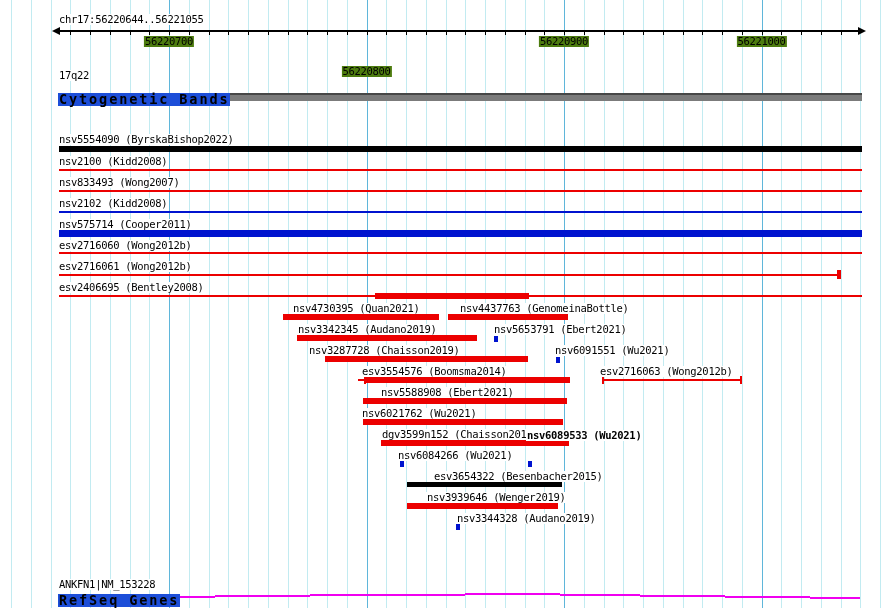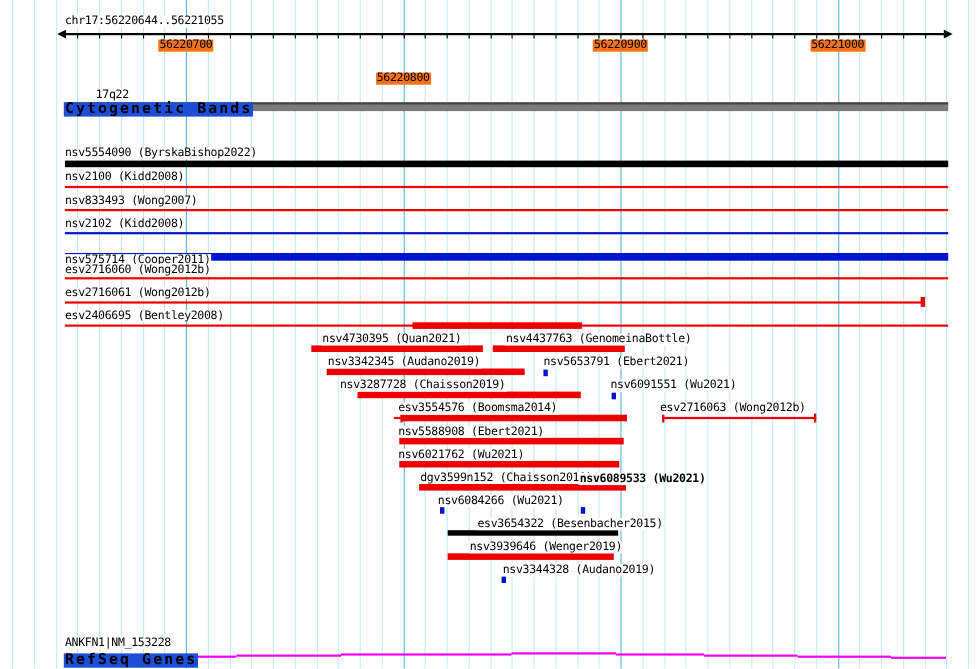--- a/index.html
+++ b/index.html
@@ -17,21 +17,21 @@
     color:#000;white-space:pre;background:#1d4ed8;padding:0 1px;z-index:3;margin-top:28px;
   }
   .shape{position:absolute;z-index:2;}
   .axisline{position:absolute;left:59px;top:30px;width:803px;height:1.5px;background:#000;z-index:2;}
   .arrow{position:absolute;width:0;height:0;z-index:2;}
   .arrow.left{left:52px;top:27px;border-right:8px solid #000;border-top:4px solid transparent;border-bottom:4px solid transparent;}
   .arrow.right{left:858px;top:27px;border-left:8px solid #000;border-top:4px solid transparent;border-bottom:4px solid transparent;}
   .tick{position:absolute;width:1px;height:4px;background:#000;top:31px;z-index:2;}
   .ticklbl{
     position:absolute;top:36px;font-size:10.5px;letter-spacing:-0.3px;line-height:11px;color:#000;
-    transform:translateX(-50%);background:#f97316;padding:0 1px;z-index:3;white-space:pre;
+    transform:translateX(-50%);background:#4d7c0f;padding:0 1px;z-index:3;white-space:pre;
   }
   .band{
     position:absolute;left:59px;top:93px;width:803px;height:6px;
     background:#7b7b7b;border-top:2px solid #474747;z-index:2;
   }
 </style>
 </head>
 <body>
 
 <div id="screen">
@@ -131,33 +131,33 @@
       <div class="tick" style="left: 840.5px;"></div>
     </div>
   <div id="axis-labels">
       <div class="ticklbl" style="left: 169px;">56220700</div>
       <div class="ticklbl" style="left: 366.5px; margin-top: 30px;">56220800</div>
       <div class="ticklbl" style="left: 564px;">56220900</div>
       <div class="ticklbl" style="left: 761.5px;">56221000</div>
     </div>
 
   <div class="heading" style="left:58px;top:65px;">Cytogenetic Bands</div>
-  <div class="lbl" style="left:58px;top:81px;margin-left:28px;">17q22</div>
+  <div class="lbl" style="left:58px;top:70px;">17q22</div>
   <div class="band"></div>
 
   <div id="variants">
       <div class="lbl" style="left: 58px; top: 134px;">nsv5554090 (ByrskaBishop2022)</div>
       <div class="shape" style="left: 59px; top: 146px; width: 803px; height: 6px; background: rgb(0, 0, 0);"></div>
       <div class="lbl" style="left: 58px; top: 156px;">nsv2100 (Kidd2008)</div>
       <div class="shape" style="left: 59px; top: 169px; width: 803px; height: 2px; background: rgb(236, 0, 0);"></div>
       <div class="lbl" style="left: 58px; top: 177px;">nsv833493 (Wong2007)</div>
       <div class="shape" style="left: 59px; top: 190px; width: 803px; height: 2px; background: rgb(236, 0, 0);"></div>
       <div class="lbl" style="left: 58px; top: 198px;">nsv2102 (Kidd2008)</div>
       <div class="shape" style="left: 59px; top: 211px; width: 803px; height: 2px; background: rgb(0, 19, 207);"></div>
-      <div class="lbl" style="left: 58px; top: 231px;">nsv575714 (Cooper2011)</div>
+      <div class="lbl" style="left: 58px; top: 219px;">nsv575714 (Cooper2011)</div>
       <div class="shape" style="left: 59px; top: 230px; width: 803px; height: 7px; background: rgb(0, 19, 207);"></div>
       <div class="lbl" style="left: 58px; top: 240px;">esv2716060 (Wong2012b)</div>
       <div class="shape" style="left: 59px; top: 252px; width: 803px; height: 2px; background: rgb(236, 0, 0);"></div>
       <div class="lbl" style="left: 58px; top: 261px;">esv2716061 (Wong2012b)</div>
       <div class="shape" style="left: 59px; top: 274px; width: 779px; height: 2px; background: rgb(236, 0, 0);"></div>
       <div class="shape" style="left: 837px; top: 270px; width: 4px; height: 9px; background: rgb(236, 0, 0);"></div>
       <div class="lbl" style="left: 58px; top: 282px;">esv2406695 (Bentley2008)</div>
       <div class="shape" style="left: 59px; top: 295px; width: 803px; height: 2px; background: rgb(236, 0, 0);"></div>
       <div class="shape" style="left: 375px; top: 293px; width: 154px; height: 6px; background: rgb(236, 0, 0);"></div>
       <div class="lbl" style="left: 292px; top: 303px;">nsv4730395 (Quan2021)</div>
@@ -173,21 +173,21 @@
       <div class="lbl" style="left: 554px; top: 345px;">nsv6091551 (Wu2021)</div>
       <div class="shape" style="left: 556px; top: 357px; width: 4px; height: 6px; background: rgb(0, 19, 207);"></div>
       <div class="lbl" style="left: 361px; top: 366px;">esv3554576 (Boomsma2014)</div>
       <div class="shape" style="left: 358px; top: 379px; width: 8px; height: 2px; background: rgb(236, 0, 0);"></div>
       <div class="shape" style="left: 364px; top: 374px; width: 2px; height: 10px; background: rgb(236, 0, 0);"></div>
       <div class="shape" style="left: 365px; top: 377px; width: 205px; height: 6px; background: rgb(236, 0, 0);"></div>
       <div class="lbl" style="left: 599px; top: 366px;">esv2716063 (Wong2012b)</div>
       <div class="shape" style="left: 602px; top: 376px; width: 2px; height: 8px; background: rgb(236, 0, 0);"></div>
       <div class="shape" style="left: 602px; top: 379px; width: 140px; height: 2px; background: rgb(236, 0, 0);"></div>
       <div class="shape" style="left: 740px; top: 376px; width: 2px; height: 8px; background: rgb(236, 0, 0);"></div>
-      <div class="lbl" style="left: 361px; top: 387px;">nsv5588908 (Ebert2021)</div>
+      <div class="lbl" style="left: 380px; top: 387px;">nsv5588908 (Ebert2021)</div>
       <div class="shape" style="left: 363px; top: 398px; width: 204px; height: 6px; background: rgb(236, 0, 0);"></div>
       <div class="lbl" style="left: 361px; top: 408px;">nsv6021762 (Wu2021)</div>
       <div class="shape" style="left: 363px; top: 419px; width: 200px; height: 6px; background: rgb(236, 0, 0);"></div>
       <div class="lbl" style="left: 381px; top: 429px;">dgv3599n152 (Chaisson2019)</div>
       <div class="shape" style="left: 381px; top: 440px; width: 188px; height: 6px; background: rgb(236, 0, 0);"></div>
       <div class="lbl" style="left: 397px; top: 450px;">nsv6084266 (Wu2021)</div>
       <div class="shape" style="left: 400px; top: 461px; width: 4px; height: 6px; background: rgb(0, 19, 207);"></div>
       <div class="lbl" style="left: 526px; top: 430px; font-weight: bold;">nsv6089533 (Wu2021)</div>
       <div class="shape" style="left: 528px; top: 461px; width: 4px; height: 6px; background: rgb(0, 19, 207);"></div>
       <div class="lbl" style="left: 406px; top: 471px; margin-left: 27px;">esv3654322 (Besenbacher2015)</div>

